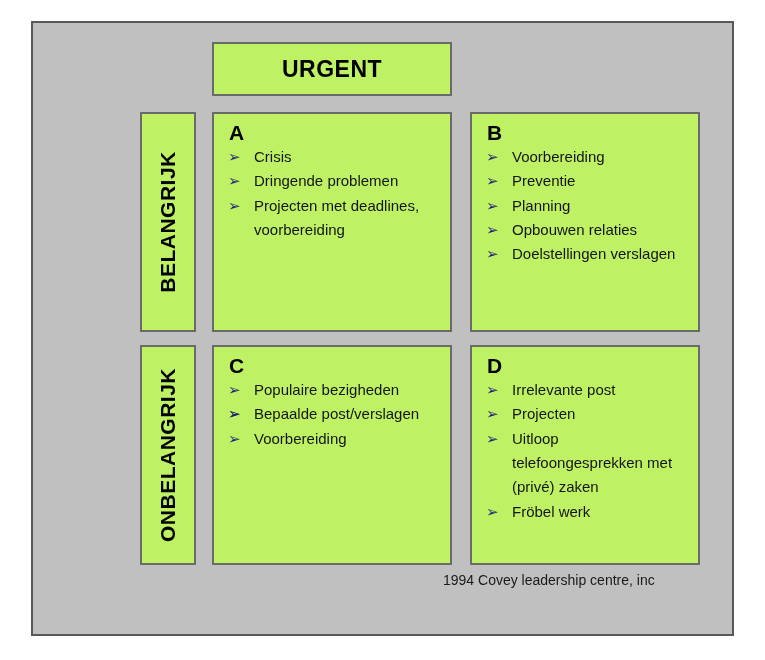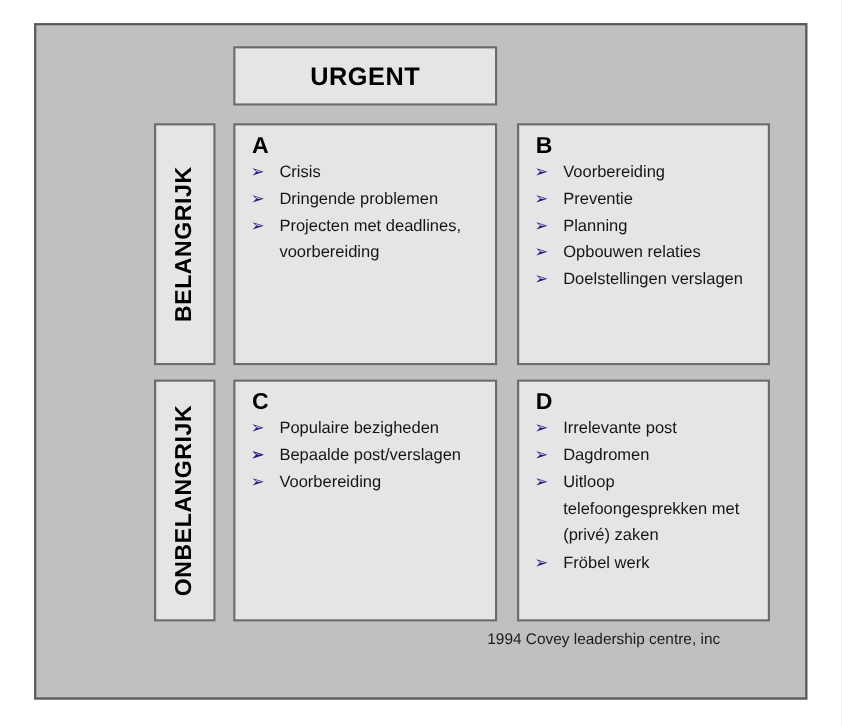--- a/index.html
+++ b/index.html
@@ -22,21 +22,21 @@
     width: 703px;
     height: 615px;
     background: #c0c0c0;
     border: 2px solid #585858;
     box-sizing: border-box;
   }
 
   
   .cell {
     position: absolute;
-    background: #e5e5e5;
+    background: #bef264;
     border: 2px solid #6b6b6b;
     box-sizing: border-box;
   }
 
   
   .col-header {
     height: 54px;
     display: flex;
     align-items: center;
     justify-content: center;
@@ -205,21 +205,21 @@
 
   <div class="cell quadrant" id="quadrant-d">
     <div class="quadrant-letter">D</div>
     <ul class="quadrant-list">
       <li>
         <span class="bullet-arrow">➢</span>
         <span>Irrelevante post</span>
       </li>
       <li>
         <span class="bullet-arrow">➢</span>
-        <span>Dagdromen</span>
+        <span>Projecten</span>
       </li>
       <li>
         <span class="bullet-arrow">➢</span>
         <span>Uitloop telefoongesprekken met (privé) zaken</span>
       </li>
       <li>
         <span class="bullet-arrow">➢</span>
         <span>Fröbel werk</span>
       </li>
     </ul>

